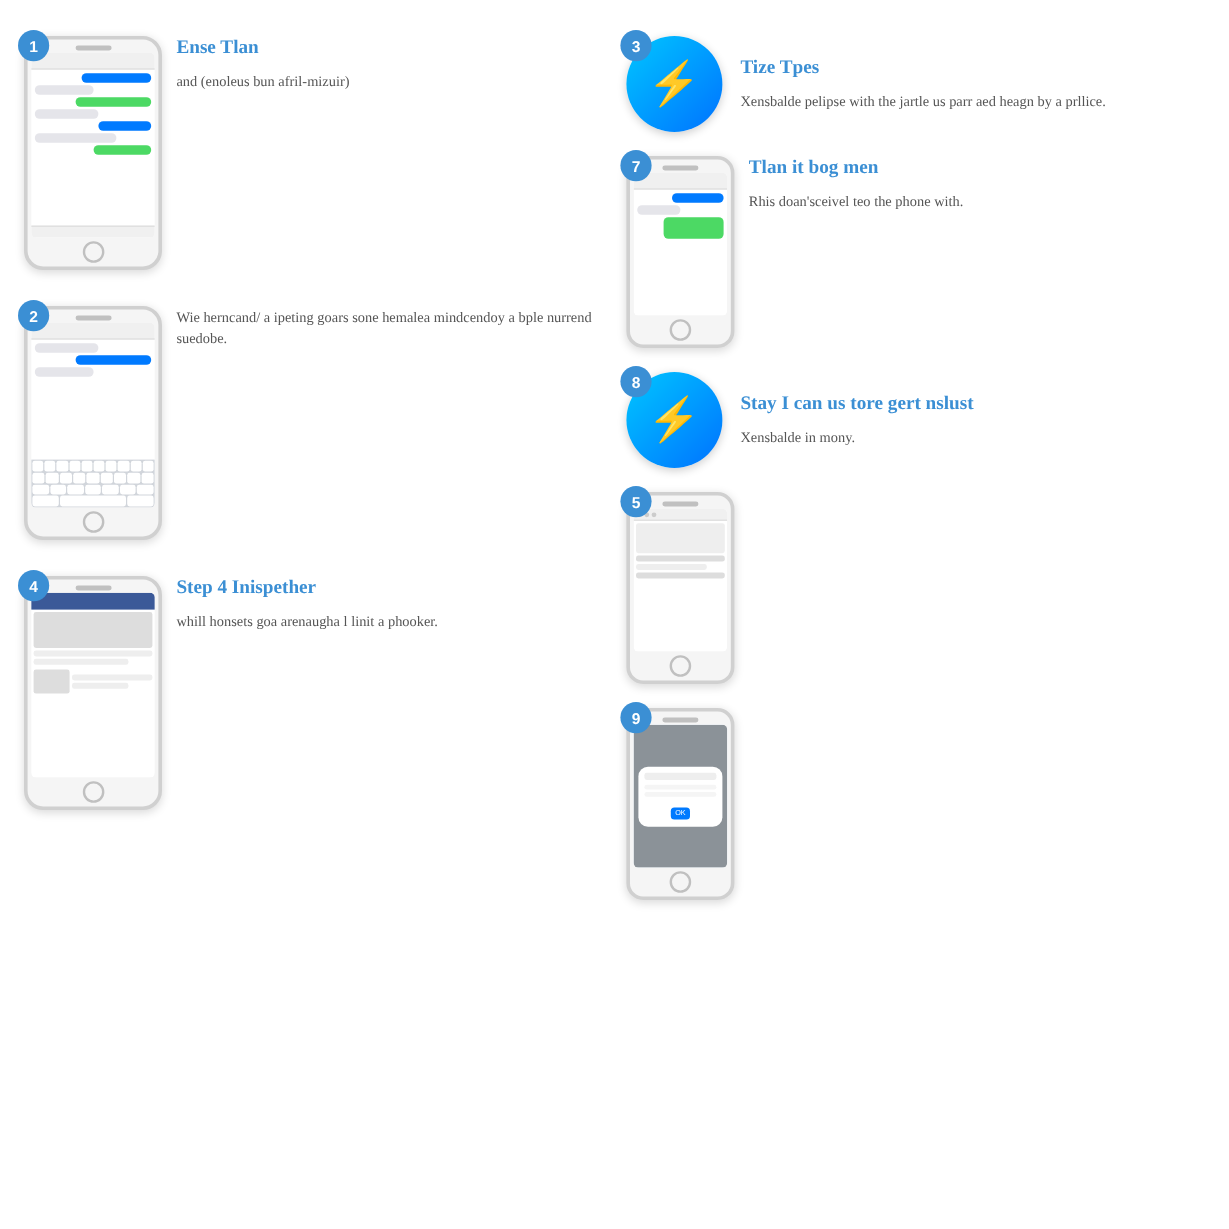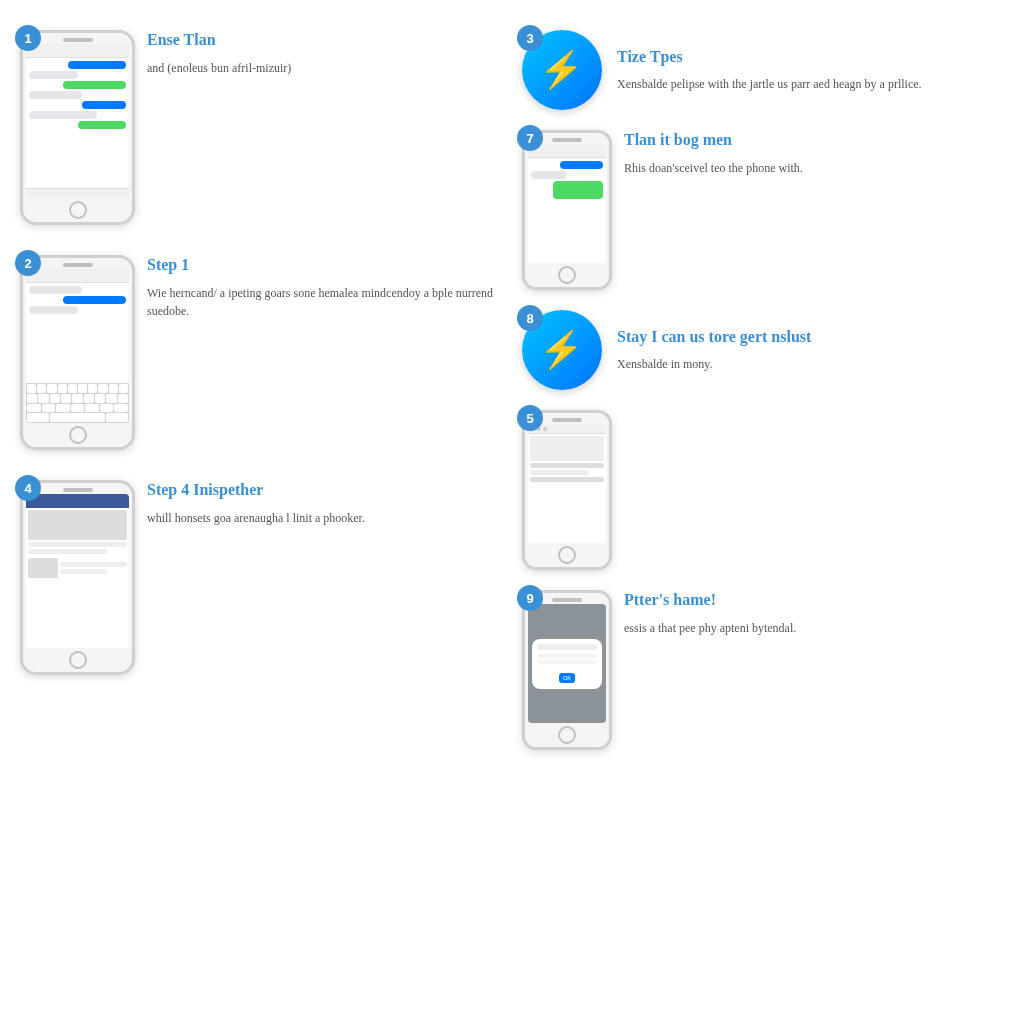--- a/index.html
+++ b/index.html
@@ -448,21 +448,20 @@
                       <div class="key" style="flex:5; background:#fff"></div>
                       <div class="key" style="flex:2"></div>
                   </div>
                 </div>
               </div>
             </div>
             <div class="iphone-home"></div>
           </div>
         </div>
         <div class="step-text">
-          <span class="step-title">Step 1</span>
           <span class="step-desc">Wie herncand/ a
 ipeting goars sone
 hemalea mindcendoy
 a bple nurrend suedobe.</span>
         </div>
       </div>
     </div>
 
     <div class="step-item">
       <div class="step-with-phone">
@@ -602,22 +601,17 @@
                   <div class="alert-title-bar"></div>
                   <div class="alert-text-bar"></div>
                   <div class="alert-text-bar"></div>
                   <div class="alert-btn">OK</div>
                 </div>
               </div>
             </div>
             <div class="iphone-home"></div>
           </div>
         </div>
-        <div class="step-text">
-          <span class="step-title">Ptter's hame!</span>
-          <span class="step-desc">essis a that pee
-phy apteni bytendal.</span>
-        </div>
       </div>
     </div>
 
   </div>
 </div>
 
 </body></html>

